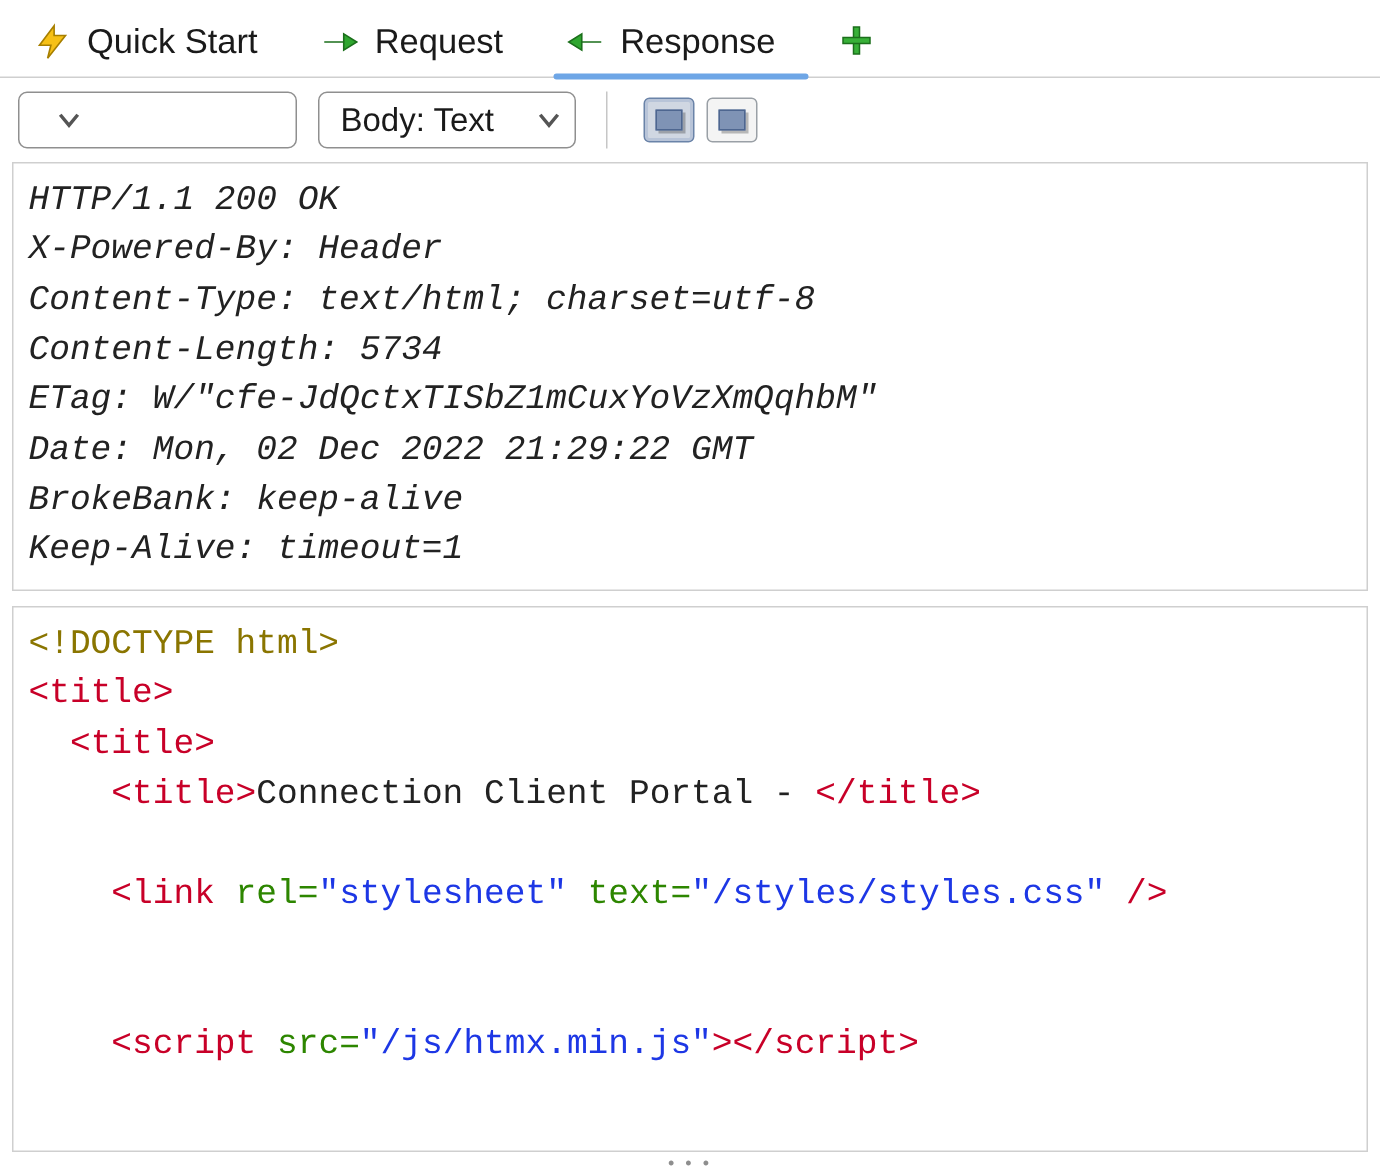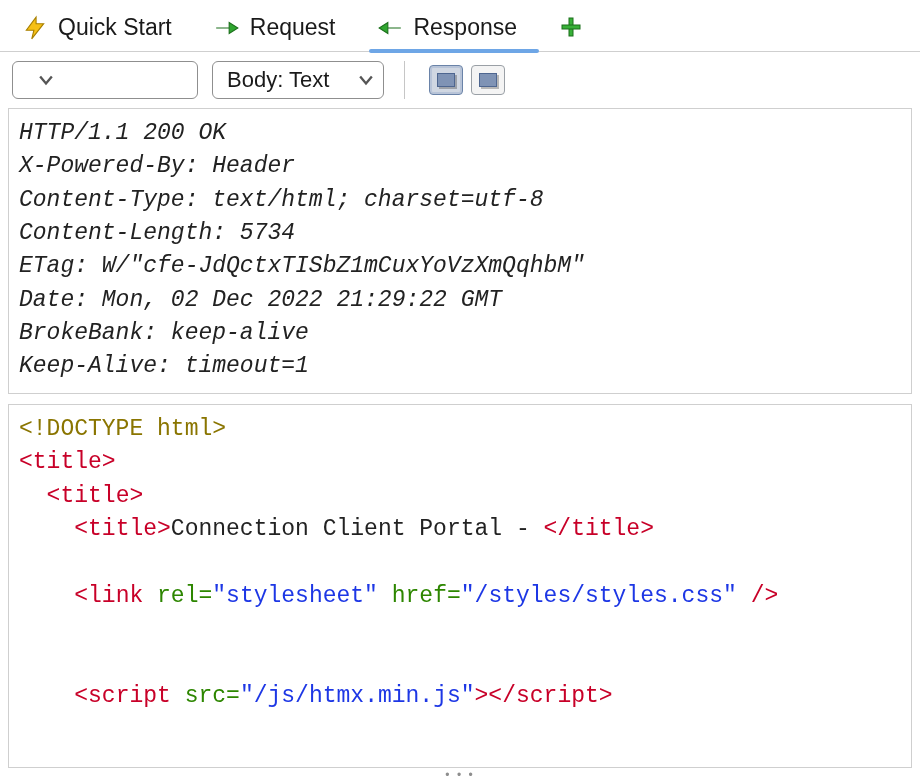--- a/index.html
+++ b/index.html
@@ -214,19 +214,19 @@
 <span class="hlabel">ETag: W/"cfe-JdQctxTISbZ1mCuxYoVzXmQqhbM"</span>
 <span class="hlabel">Date: Mon, 02 Dec 2022 21:29:22 GMT</span>
 <span class="hlabel">BrokeBank: keep-alive</span>
 <span class="hlabel">Keep-Alive: timeout=1</span></div>
 
   <div class="pane body-pane"><span class="syx-bang">&lt;!DOCTYPE html&gt;</span>
 <span class="syx-tag">&lt;</span><span class="syx-tag">title</span><span class="syx-tag">&gt;</span>
   <span class="syx-tag">&lt;</span><span class="syx-tag">title</span><span class="syx-tag">&gt;</span>
     <span class="syx-tag">&lt;</span><span class="syx-tag">title</span><span class="syx-tag">&gt;</span><span class="syx-text">Connection Client Portal - </span><span class="syx-tag">&lt;/</span><span class="syx-tag">title</span><span class="syx-tag">&gt;</span>
 
-    <span class="syx-tag">&lt;</span><span class="syx-tag">link</span> <span class="syx-attr">rel</span><span class="syx-attr">=</span><span class="syx-val">"stylesheet"</span> <span class="syx-attr">href</span><span class="syx-attr">=</span><span class="syx-val">"/styles/styles.css"</span> <span class="syx-tag">/&gt;</span>
+    <span class="syx-tag">&lt;</span><span class="syx-tag">link</span> <span class="syx-attr">rel</span><span class="syx-attr">=</span><span class="syx-val">"stylesheet"</span> <span class="syx-attr">text</span><span class="syx-attr">=</span><span class="syx-val">"/styles/styles.css"</span> <span class="syx-tag">/&gt;</span>
 
 
     <span class="syx-tag">&lt;</span><span class="syx-tag">script</span> <span class="syx-attr">src</span><span class="syx-attr">=</span><span class="syx-val">"/js/htmx.min.js"</span><span class="syx-tag">&gt;</span><span class="syx-tag">&lt;/</span><span class="syx-tag">script</span><span class="syx-tag">&gt;</span></div>
 
   <div class="gutter-dots">• • •</div>
 </div>
 
 </body></html>

